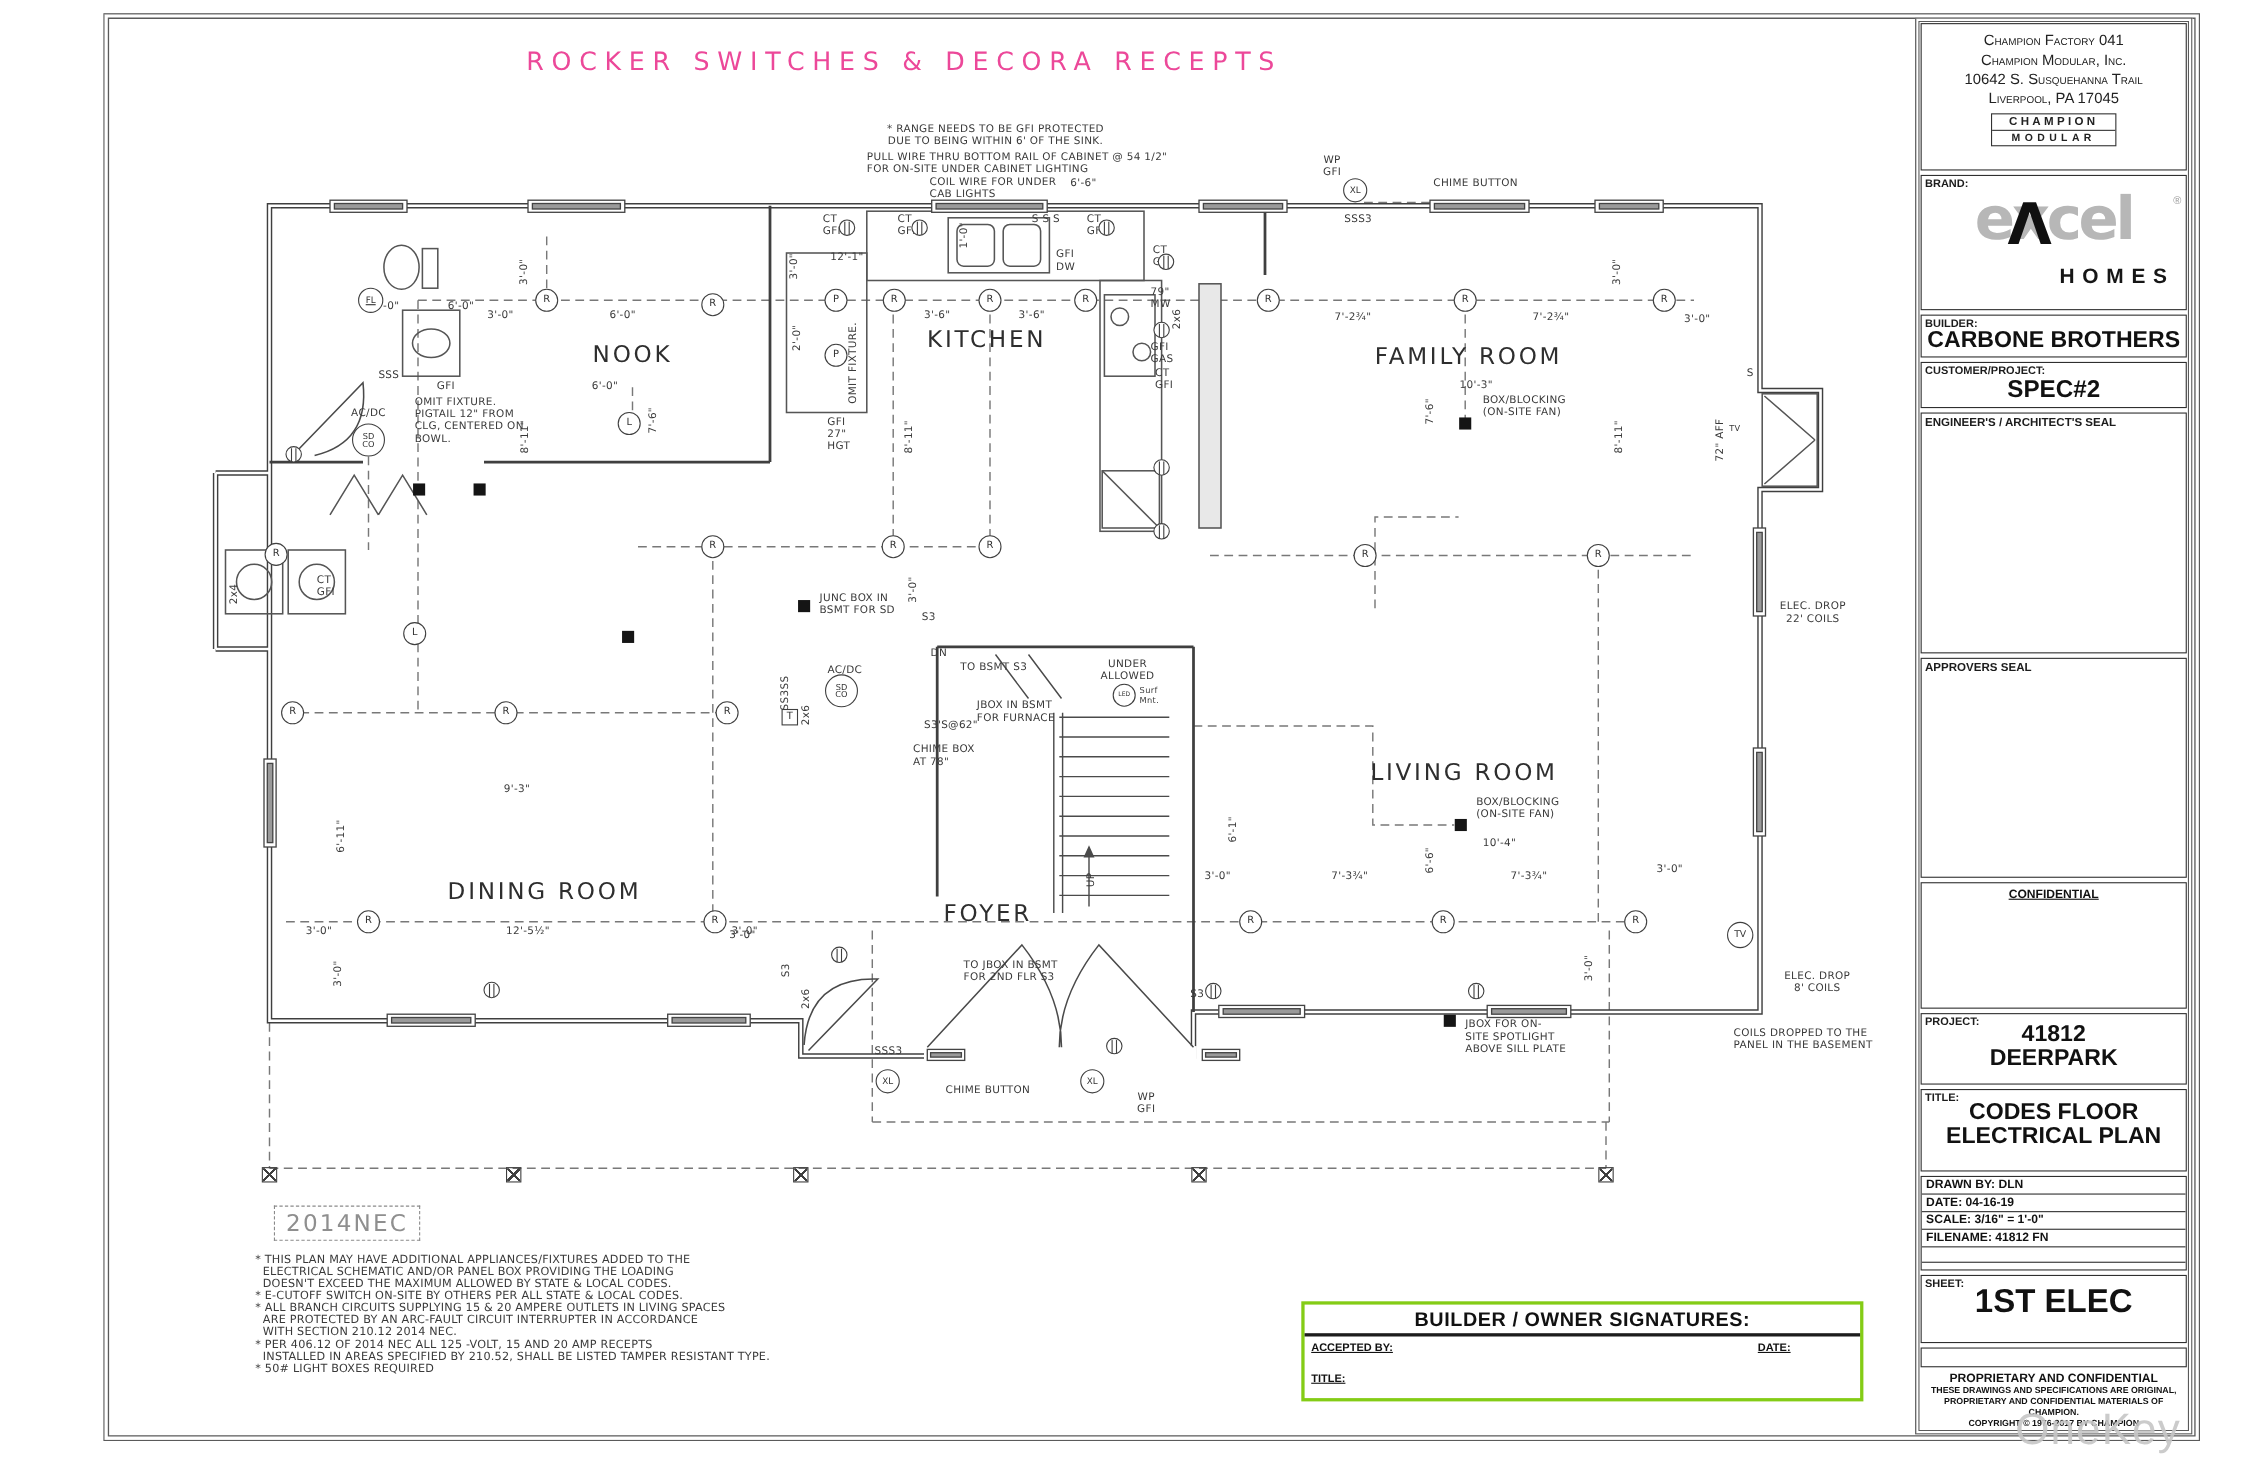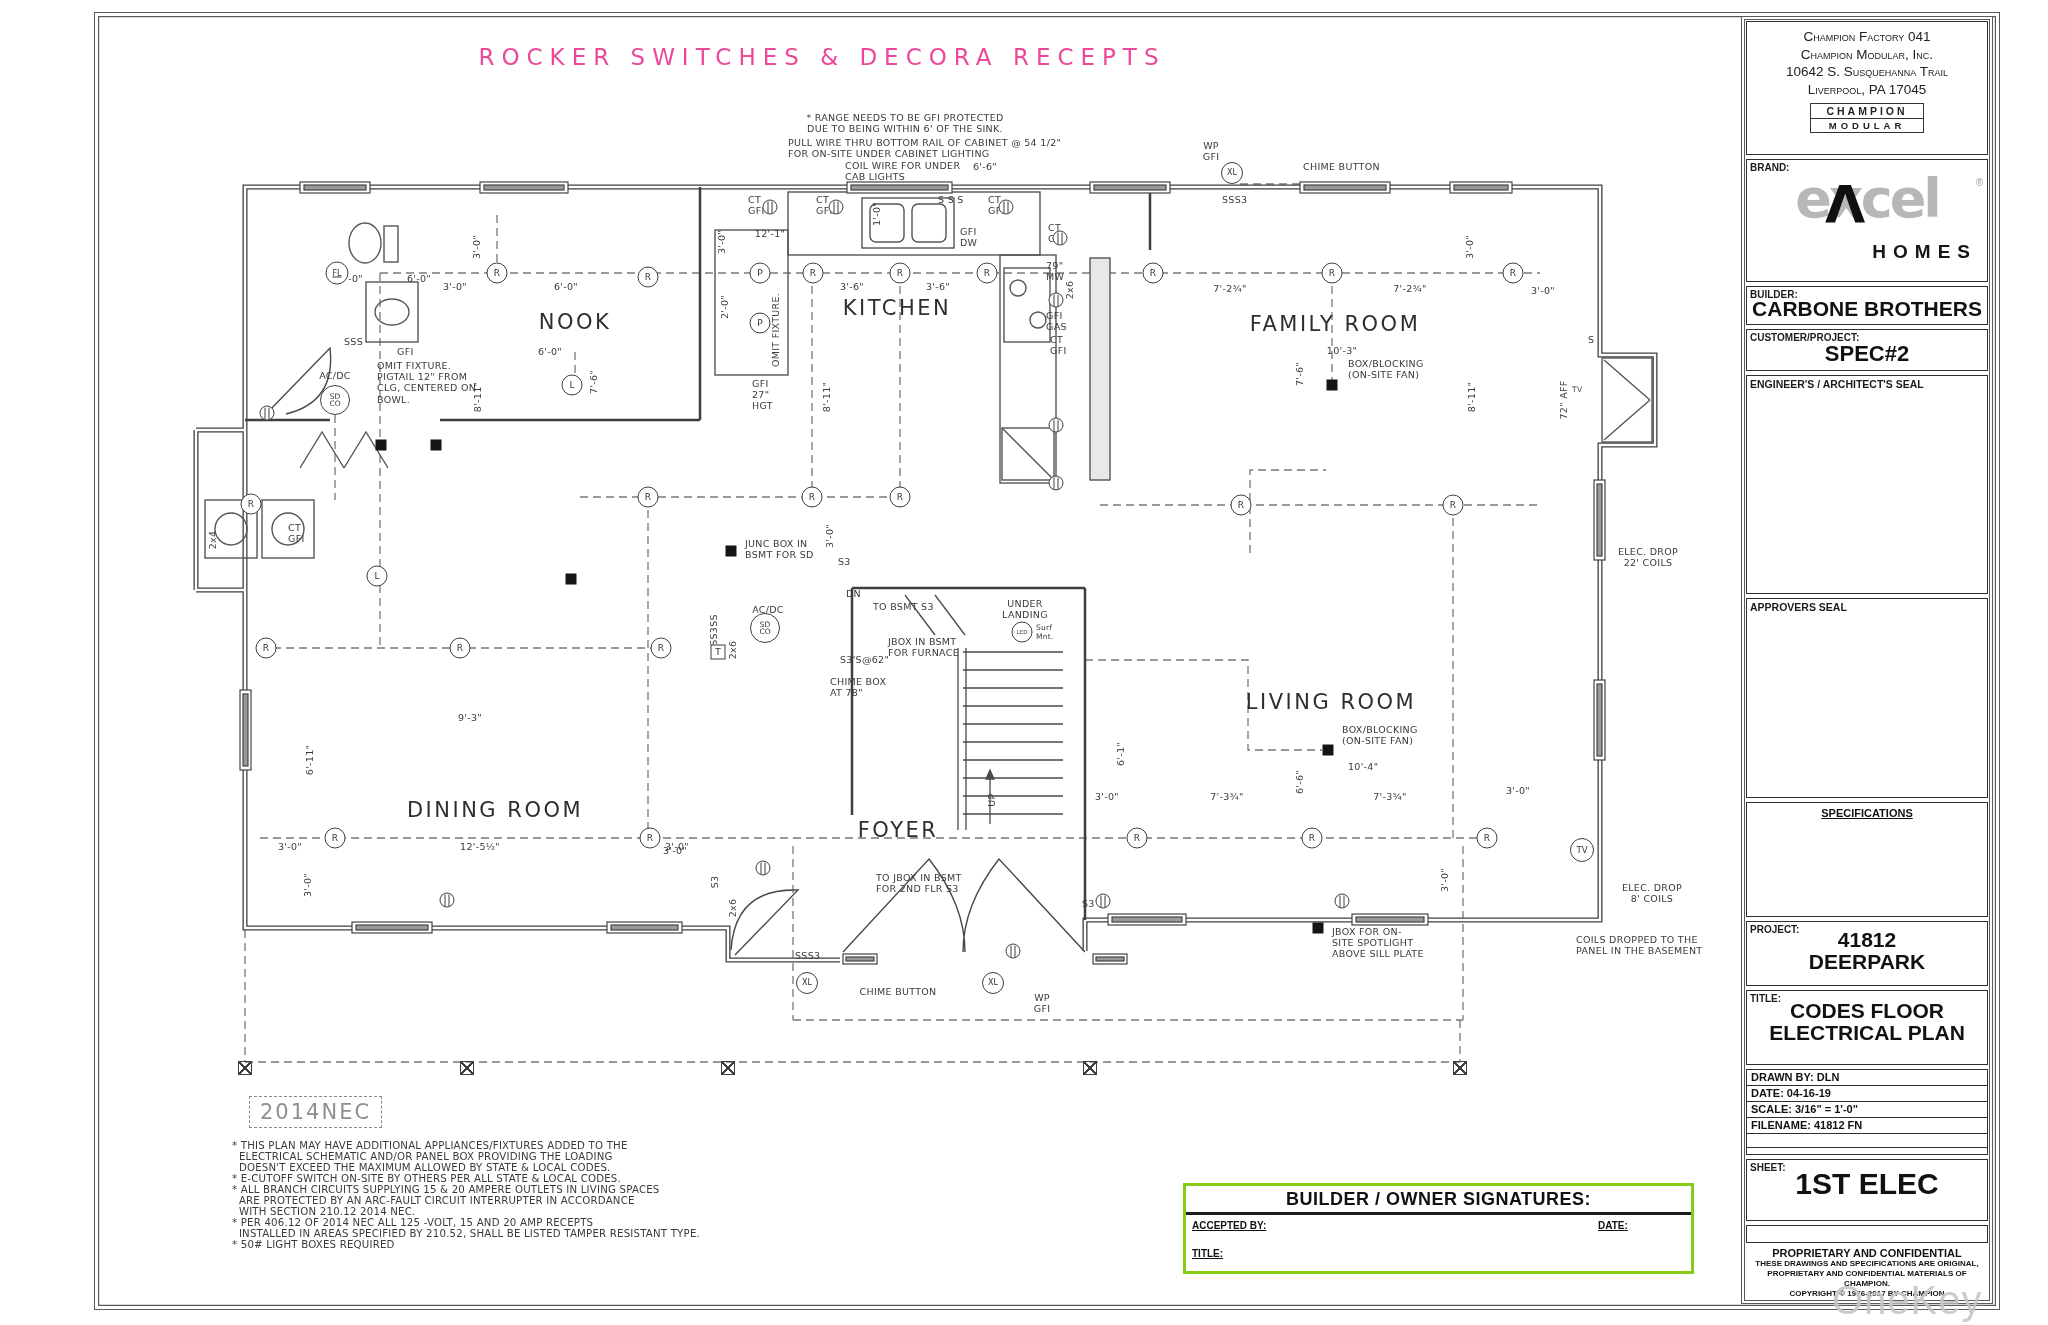--- a/index.html
+++ b/index.html
@@ -274,21 +274,21 @@
     <div class="ann" style="left: 873px; top: 601px;">TO BSMT S3</div>
     <div class="ann" style="left: 888px; top: 636px;">JBOX IN BSMT
 FOR FURNACE</div>
     <div class="ann" style="left: 840px; top: 654px;">S3'S@62"</div>
     <div class="ann" style="left: 830px; top: 676px;">CHIME BOX
 AT 78"</div>
     <div class="ann c" style="left: 768px; top: 604px;">AC/DC</div>
     <div class="ann v" style="left: 714px; top: 630px;">SS3SS</div>
     <div class="ann v" style="left: 733px; top: 650px;">2x6</div>
     <div class="ann c" style="left: 1025px; top: 598px;">UNDER
-LANDING</div>
+ALLOWED</div>
     <div class="ann s" style="left: 1036px; top: 624px;">Surf
 Mnt.</div>
     <div class="ann v" style="left: 992px; top: 800px;">UP</div>
     <div class="ann c" style="left: 1230px; top: 283px;">7'-2¾"</div>
     <div class="ann c" style="left: 1410px; top: 283px;">7'-2¾"</div>
     <div class="ann c" style="left: 1543px; top: 285px;">3'-0"</div>
     <div class="ann v" style="left: 1470px; top: 247px;">3'-0"</div>
     <div class="ann c" style="left: 1342px; top: 345px;">10'-3"</div>
     <div class="ann" style="left: 1348px; top: 358px;">BOX/BLOCKING
 (ON-SITE FAN)</div>
@@ -441,21 +441,21 @@
     <div class="tb-lbl">CUSTOMER/PROJECT:</div>
     <div class="tb-val" style="font-size:22px;margin-top:-2px">SPEC#2</div>
   </div>
   <div class="tb-box" style="height:219px">
     <div class="tb-lbl" style="font-size:10.5px">ENGINEER'S / ARCHITECT'S SEAL</div>
   </div>
   <div class="tb-box" style="height:200px">
     <div class="tb-lbl" style="font-size:10.5px">APPROVERS SEAL</div>
   </div>
   <div class="tb-box" style="height:115px">
-    <div class="tb-val" style="font-size:11px;text-decoration:underline;margin-top:4px">SPECIFICATIONS</div>
+    <div class="tb-val" style="font-size:11px;text-decoration:underline;margin-top:4px">CONFIDENTIAL</div>
   </div>
   <div class="tb-box" style="height:65px">
     <div class="tb-lbl">PROJECT:</div>
     <div class="tb-val" style="font-size:21px;line-height:1.05;margin-top:-6px">
       <div>41812</div>
       <div>DEERPARK</div>
     </div>
   </div>
   <div class="tb-box" style="height:75px">
     <div class="tb-lbl">TITLE:</div>

